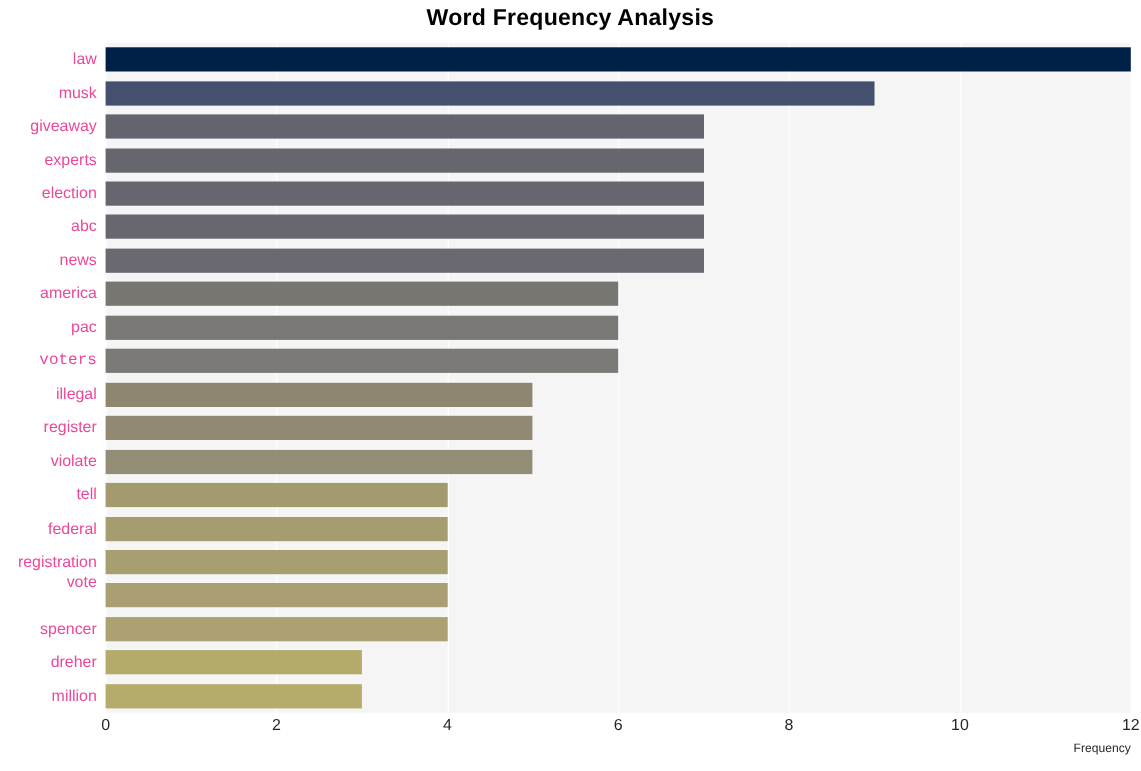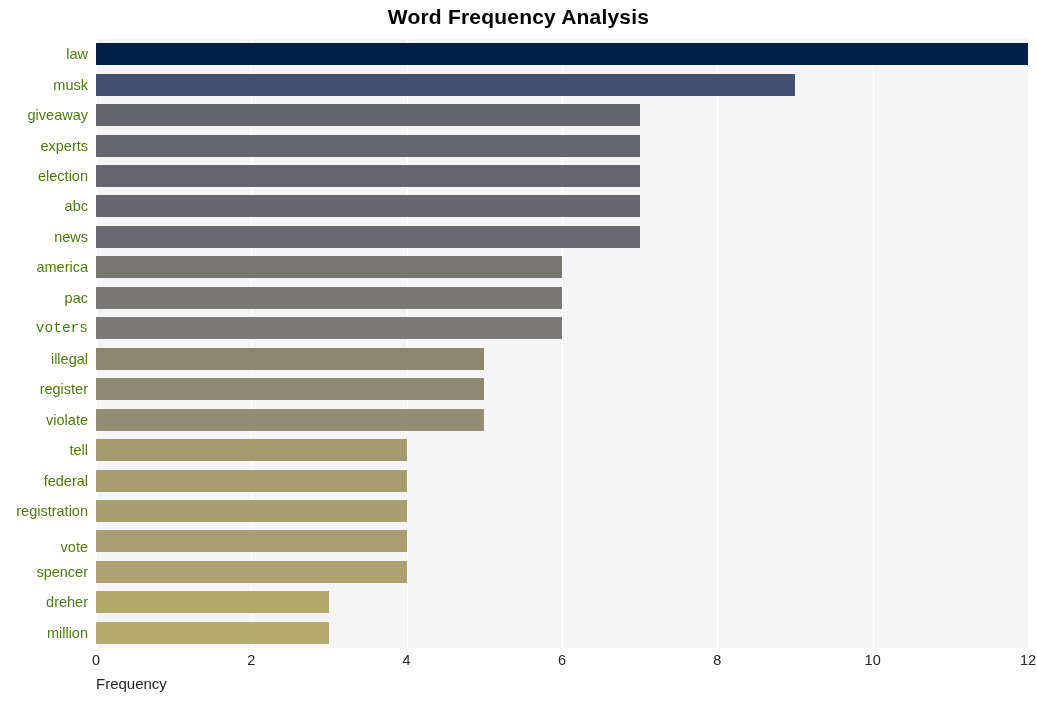--- a/index.html
+++ b/index.html
@@ -76,21 +76,21 @@
     top: 39px;
     width: 88px;
     height: 609px;
   }
   .y-tick-label {
     position: absolute;
     right: 0;
     width: 88px;
     text-align: right;
     font-size: 14.5px;
-    color: #4d7c0f;
+    color: #ec4899;
     white-space: nowrap;
     line-height: 1;
   }
 
   
   #x-axis-labels {
     position: absolute;
     left: 0;
     top: 652px;
     width: 1037px;
@@ -103,22 +103,22 @@
     font-size: 14.5px;
     color: #262626;
     white-space: nowrap;
   }
 
   #x-axis-title {
     position: absolute;
     left: 96px;
     top: 675px;
     width: 932px;
-    text-align: left;
-    font-size: 15px;
+    text-align: right;
+    font-size: 11px;
     color: #262626;
   }
 </style>
 </head>
 <body>
 
 <div id="chart-root">
 
   <div id="chart-title">Word Frequency Analysis</div>
 
@@ -166,21 +166,21 @@
       <div class="y-tick-label" style="top: 190.925px;">news</div>
       <div class="y-tick-label" style="top: 221.375px;">america</div>
       <div class="y-tick-label" style="top: 251.825px;">pac</div>
       <div class="y-tick-label" style="top: 282.275px; font-family: Liberation Mono, monospace;">voters</div>
       <div class="y-tick-label" style="top: 312.725px;">illegal</div>
       <div class="y-tick-label" style="top: 343.175px;">register</div>
       <div class="y-tick-label" style="top: 373.625px;">violate</div>
       <div class="y-tick-label" style="top: 404.075px;">tell</div>
       <div class="y-tick-label" style="top: 435px;">federal</div>
       <div class="y-tick-label" style="top: 464.975px;">registration</div>
-      <div class="y-tick-label" style="top: 501px;">vote</div>
+      <div class="y-tick-label" style="top: 484px;">vote</div>
       <div class="y-tick-label" style="top: 525.875px;">spencer</div>
       <div class="y-tick-label" style="top: 556.325px;">dreher</div>
       <div class="y-tick-label" style="top: 586.775px;">million</div>
     </div>
   <div id="x-axis-labels">
       <div class="x-tick-label" style="left: 96px;">0</div>
       <div class="x-tick-label" style="left: 251.333px;">2</div>
       <div class="x-tick-label" style="left: 406.667px;">4</div>
       <div class="x-tick-label" style="left: 562px;">6</div>
       <div class="x-tick-label" style="left: 717.333px;">8</div>

